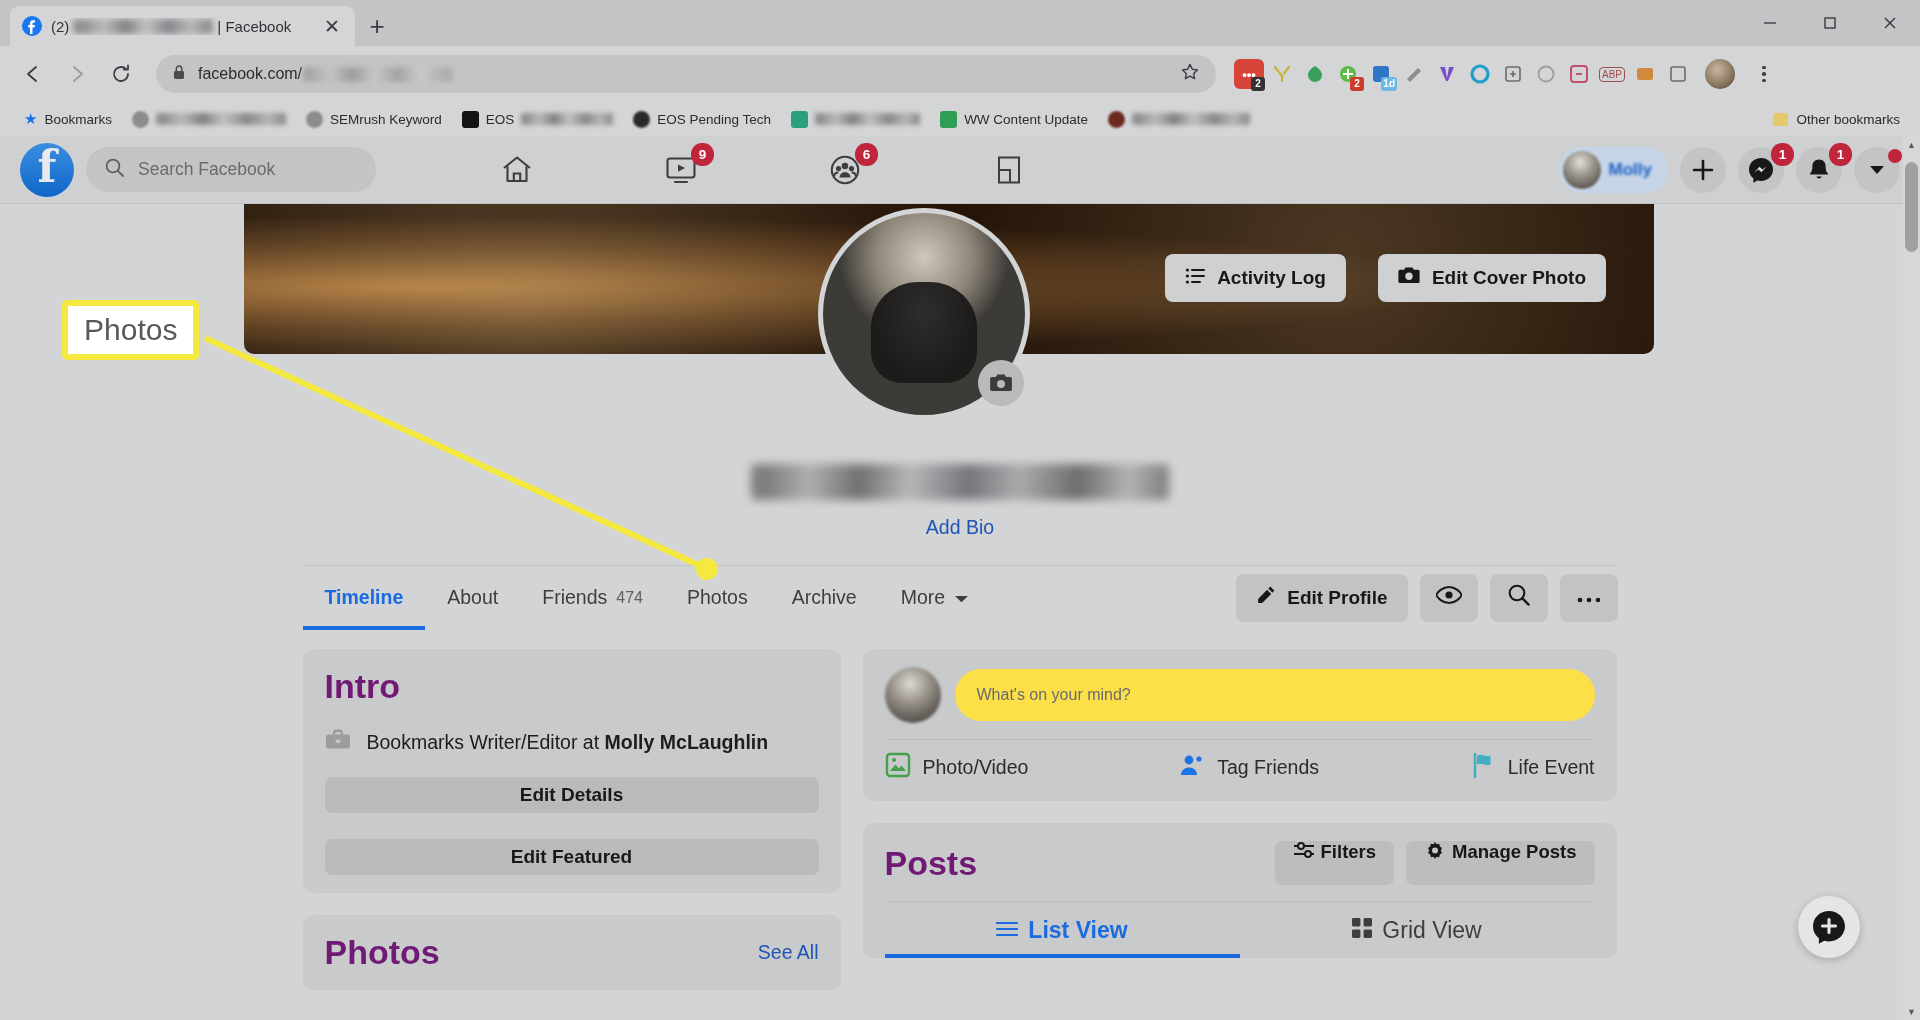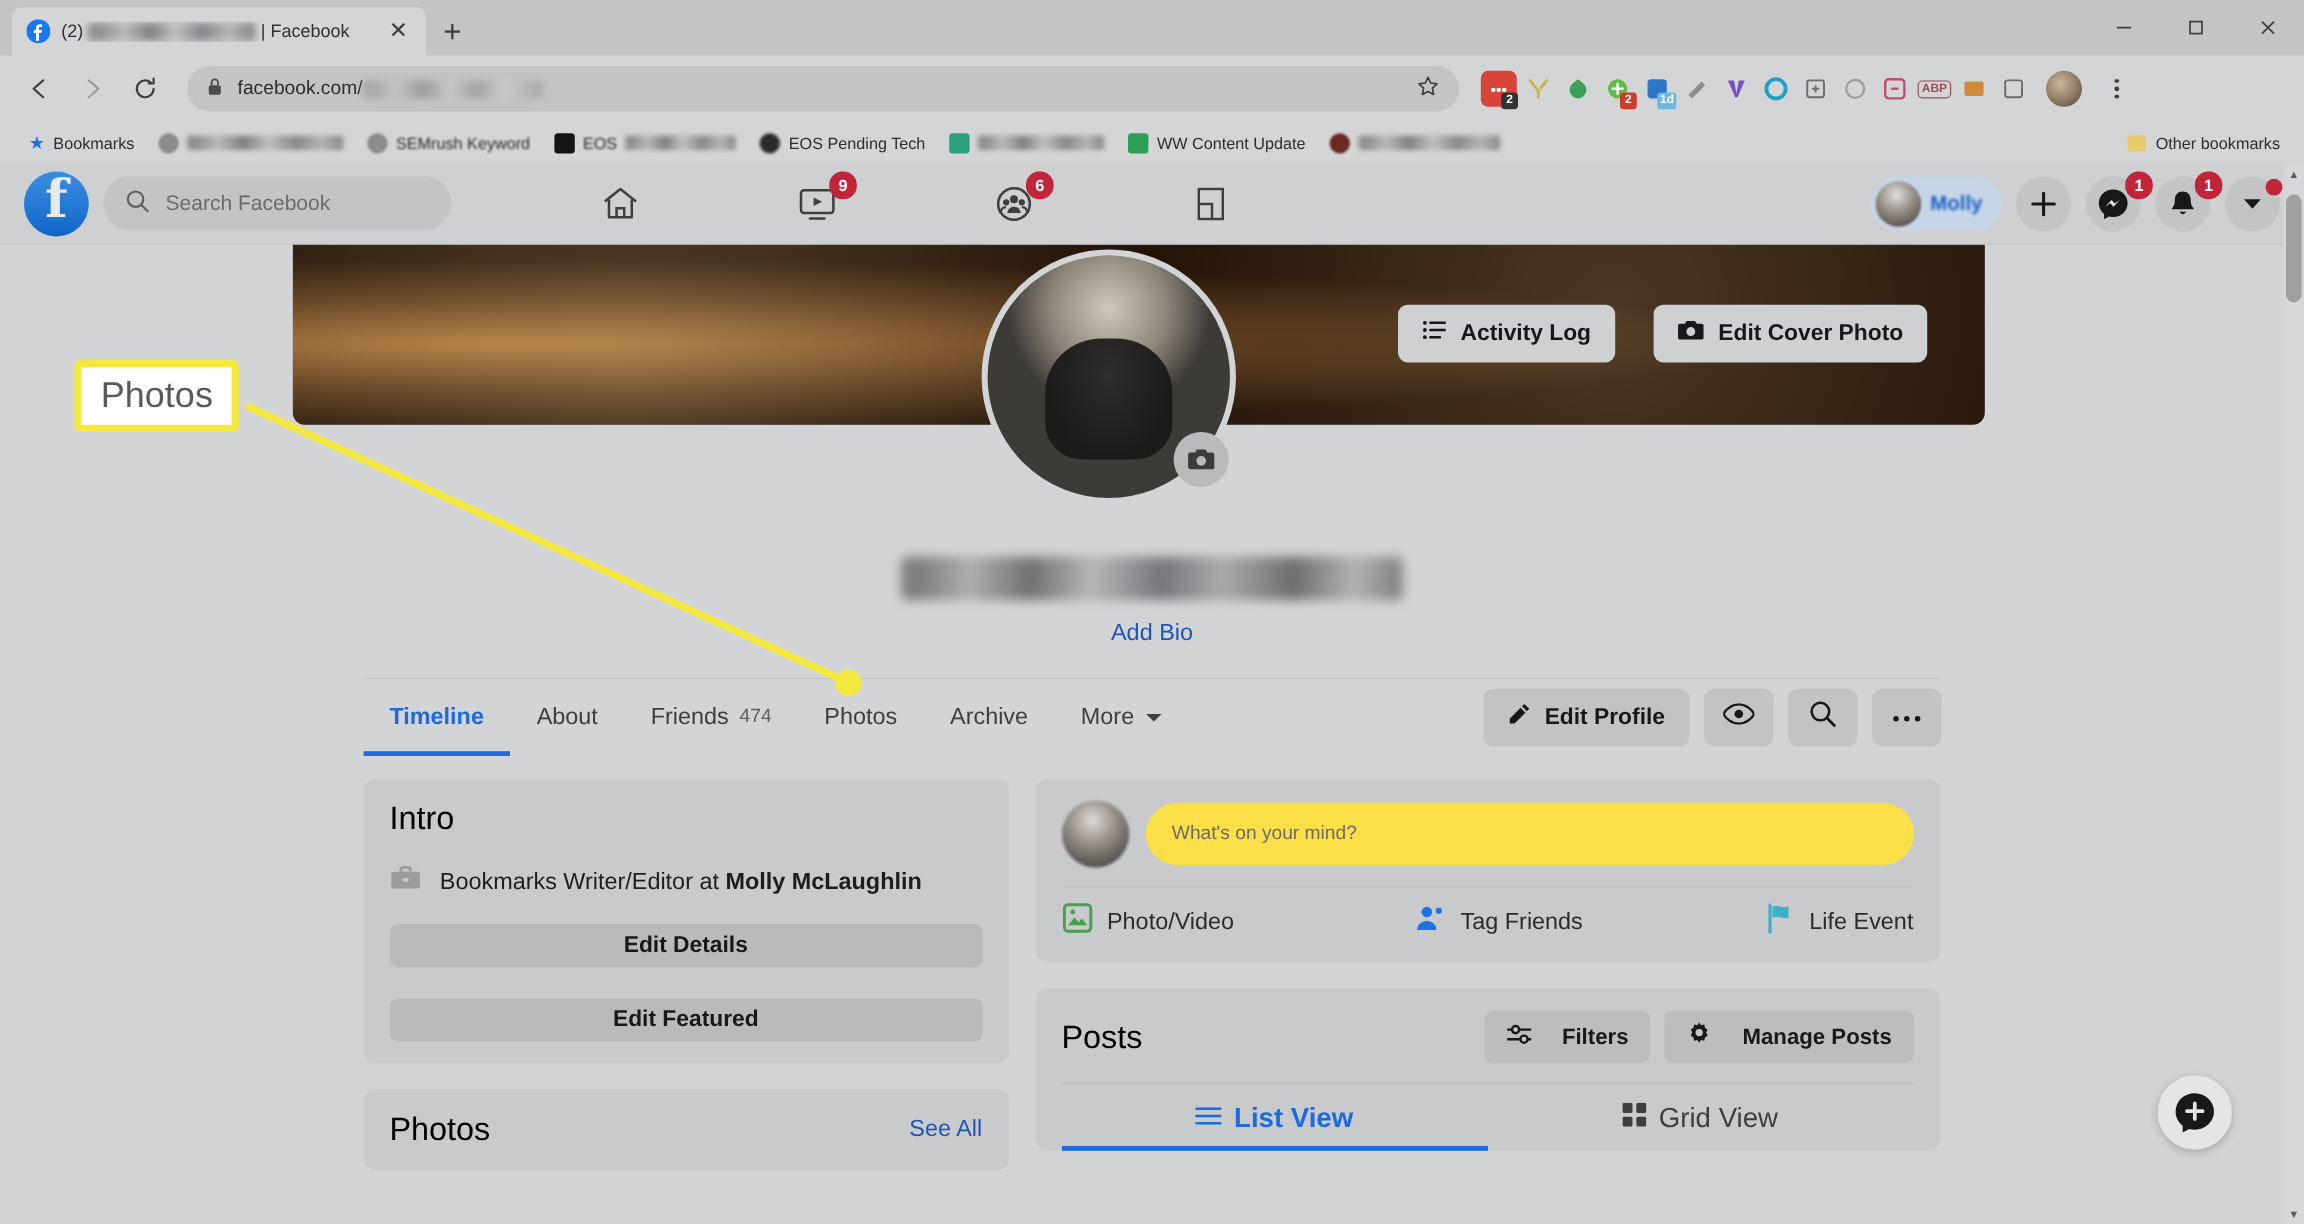--- a/index.html
+++ b/index.html
@@ -229,21 +229,21 @@
     display: flex; align-items: center; gap: 11px; padding: 0 20px;
     font-size: 19px; font-weight: 700; color: #17181a;
   }
   .act-sq { width: 58px; justify-content: center; padding: 0; }
 
   
   .content { display: flex; gap: 22px; width: 1315px; margin: 20px auto 0; align-items: flex-start; }
   .card { background: #c9cacb; border-radius: 10px; padding: 18px 22px; }
   .col-left { width: 538px; display: flex; flex-direction: column; gap: 22px; }
   .col-right { width: 754px; display: flex; flex-direction: column; gap: 22px; }
-  .card-title { font-size: 27px; font-weight: 400; color: #000000; }
+  .card-title { font-size: 34px; font-weight: 700; color: #701a75; }
   .intro-line {
     display: flex; align-items: center; gap: 16px; margin-top: 22px;
     font-size: 19.5px; color: #1c1d1f;
   }
   .intro-line b { font-weight: 700; }
   .wide-btn {
     margin-top: 20px; height: 36px; background: #b9babc; border-radius: 7px;
     display: flex; align-items: center; justify-content: center;
     font-size: 19px; font-weight: 700; color: #17181a;
   }
@@ -257,22 +257,22 @@
     flex: 1; height: 52px; background: #fde047; border-radius: 27px;
     display: flex; align-items: center; padding: 0 22px; font-size: 16px; color: #6a6b6d;
   }
   .comp-sep { height: 1px; background: #bcbdbe; margin: 16px 0 0; }
   .comp-actions { display: flex; justify-content: space-between; padding-top: 12px; }
   .comp-act { display: flex; align-items: center; gap: 12px; font-size: 19.5px; color: #2a2b2d; }
   .posts-head { display: flex; align-items: center; }
   .posts-head .card-title { flex: 1; }
   .posts-btns { display: flex; gap: 12px; }
   .pbtn {
-    height: 44px; background: #bcbdbf; border-radius: 7px; display: flex; align-items: center;
-    gap: 25px; padding: 0 18px; font-size: 18.5px; font-weight: 700; color: #17181a;
+    height: 44px; background: #bcbdbf; border-radius: 7px; display: flex; 
+    gap: 6px; padding: 0 18px; font-size: 18.5px; font-weight: 700; color: #17181a;
   }
   .view-tabs { display: flex; margin-top: 16px; border-top: 1px solid #bcbdbe; }
   .vtab {
     flex: 1; height: 56px; display: flex; align-items: center; justify-content: center;
     gap: 10px; font-size: 23px; color: #3d3e40; position: relative;
   }
   .vtab.active { color: #1b6ae0; font-weight: 700; }
   .vtab.active:after { content:""; position:absolute; left:0; right:0; bottom:0; height:4px; background:#1b6ae0; }
   .photos-head { display: flex; align-items: center; }
   .photos-head .card-title { flex: 1; }
@@ -428,21 +428,21 @@
             <circle cx="11" cy="11" r="7.5" fill="none" stroke="#9a9c9e" stroke-width="1.8"></circle>
           </svg>
       </div>
       <div class="ext">
         <svg width="22" height="22" viewBox="0 0 22 22">
             <rect x="3" y="3" width="16" height="16" rx="3" fill="none" stroke="#c0506b" stroke-width="2"></rect>
             <path d="M8 11h6" stroke="#c0506b" stroke-width="2"></path>
           </svg>
       </div>
       <div class="ext">
-        <span style="font-size:10px;font-weight:700;color:#9b5050;border:1.6px solid #9b5050;border-radius:4px;padding:1px 2px;">ABP</span>
+        <span style="font-size:10px;font-weight:400;color:#9b5050;border:1.6px solid #9b5050;border-radius:4px;padding:1px 2px;">ABP</span>
       </div>
       <div class="ext">
         <svg width="22" height="22" viewBox="0 0 22 22">
             <rect x="3" y="5" width="16" height="12" rx="2" fill="#d08a3c"></rect>
           </svg>
       </div>
       <div class="ext">
         <svg width="22" height="22" viewBox="0 0 22 22">
             <rect x="4" y="4" width="14" height="14" rx="2" fill="none" stroke="#6a6c6e" stroke-width="1.6"></rect>
           </svg>

